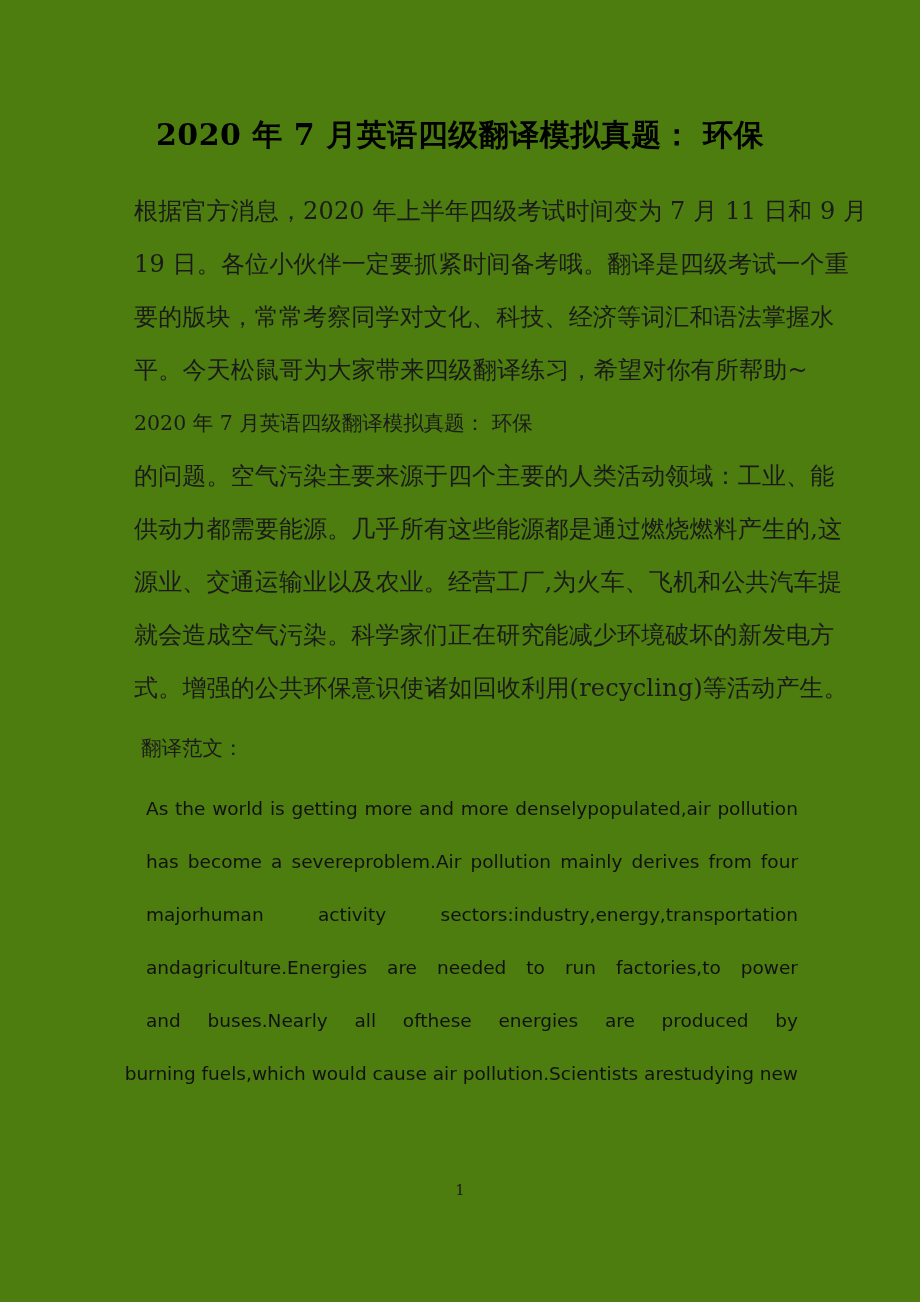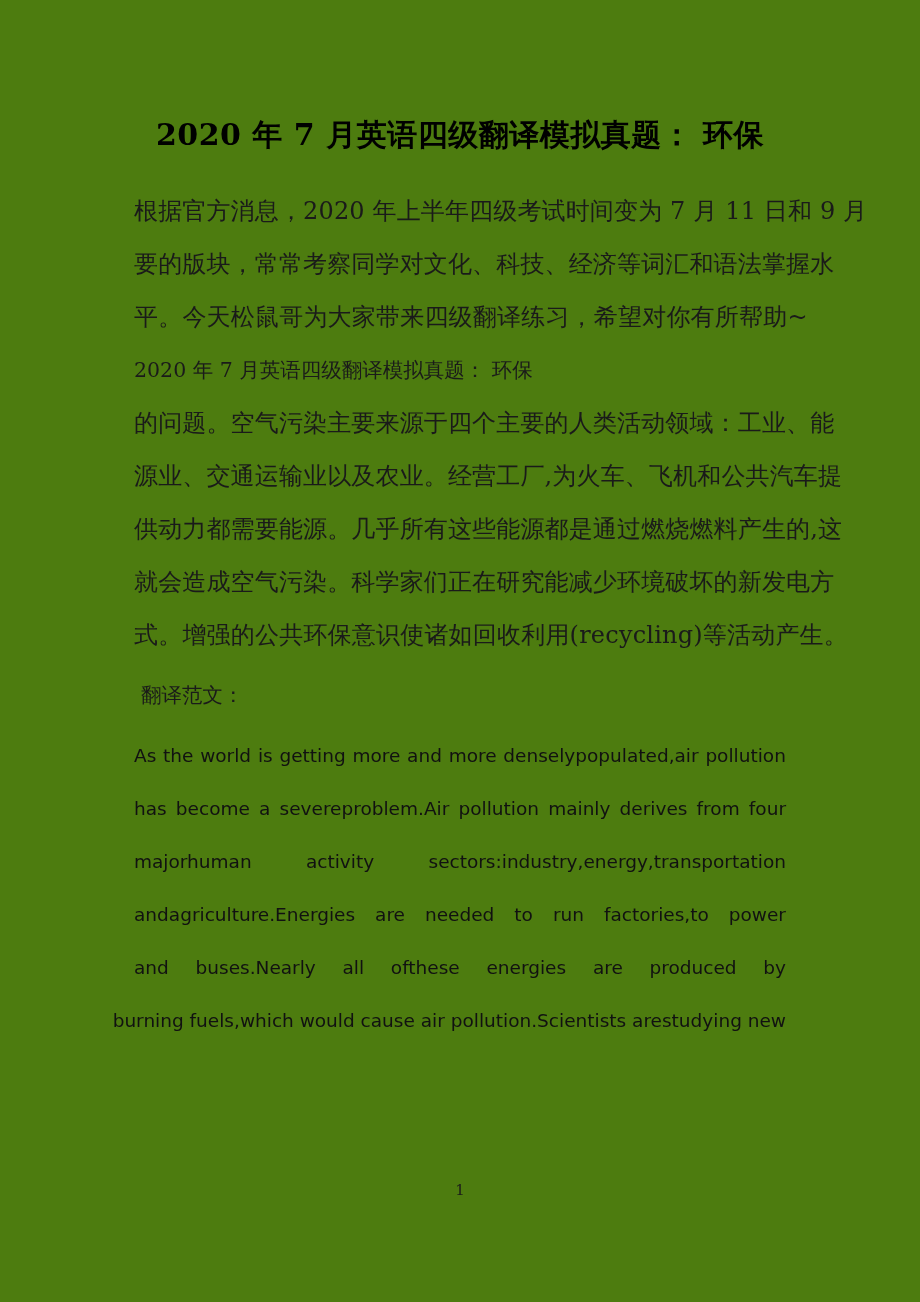--- a/index.html
+++ b/index.html
@@ -92,20 +92,21 @@
   
   .en-line {
     display: flex;
     justify-content: space-between;
     font-family: "DejaVu Sans", "Liberation Sans", sans-serif;
     font-size: 18.5px;
     line-height: 53px;
     color: #111111;
     width: 652px;
     white-space: pre;
+    margin-left: 12px;
   }
 
   .en-line.last {
     justify-content: flex-end;
   }
 
   .en-line > span {
     white-space: pre;
   }
 
@@ -126,30 +127,31 @@
 <body>
 
 <div class="page">
 
   <div class="content">
 
     <h1 class="doc-title">2020 年 7 月英语四级翻译模拟真题： 环保</h1>
 
     <div class="cn-para intro">
       <span class="cn-line j">根据官方消息，2020 年上半年四级考试时间变为 7 月 11 日和 9 月</span>
+      <span class="cn-line j">19 日。各位小伙伴一定要抓紧时间备考哦。翻译是四级考试一个重</span>
       <span class="cn-line j">要的版块，常常考察同学对文化、科技、经济等词汇和语法掌握水</span>
       <span class="cn-line">平。今天松鼠哥为大家带来四级翻译练习，希望对你有所帮助~</span>
     </div>
 
     <p class="cn-subheading">2020 年 7 月英语四级翻译模拟真题： 环保</p>
 
     <div class="cn-para">
       <span class="cn-line j">的问题。空气污染主要来源于四个主要的人类活动领域：工业、能</span>
+      <span class="cn-line j">供动力都需要能源。几乎所有这些能源都是通过燃烧燃料产生的,这</span>
       <span class="cn-line j">源业、交通运输业以及农业。经营工厂,为火车、飞机和公共汽车提</span>
-      <span class="cn-line j">供动力都需要能源。几乎所有这些能源都是通过燃烧燃料产生的,这</span>
       <span class="cn-line j">就会造成空气污染。科学家们正在研究能减少环境破坏的新发电方</span>
       <span class="cn-line">式。增强的公共环保意识使诸如回收利用(recycling)等活动产生。</span>
     </div>
 
     <p class="cn-label">翻译范文：</p>
 
     <div id="english-passage">
         <div class="en-line"><span>As</span><span>the</span><span>world</span><span>is</span><span>getting</span><span>more</span><span>and</span><span>more</span><span>denselypopulated,air</span><span>pollution</span></div>
         <div class="en-line"><span>has</span><span>become</span><span>a</span><span>severeproblem.Air</span><span>pollution</span><span>mainly</span><span>derives</span><span>from</span><span>four</span></div>
         <div class="en-line"><span>majorhuman</span><span>activity</span><span>sectors:industry,energy,transportation</span></div>

